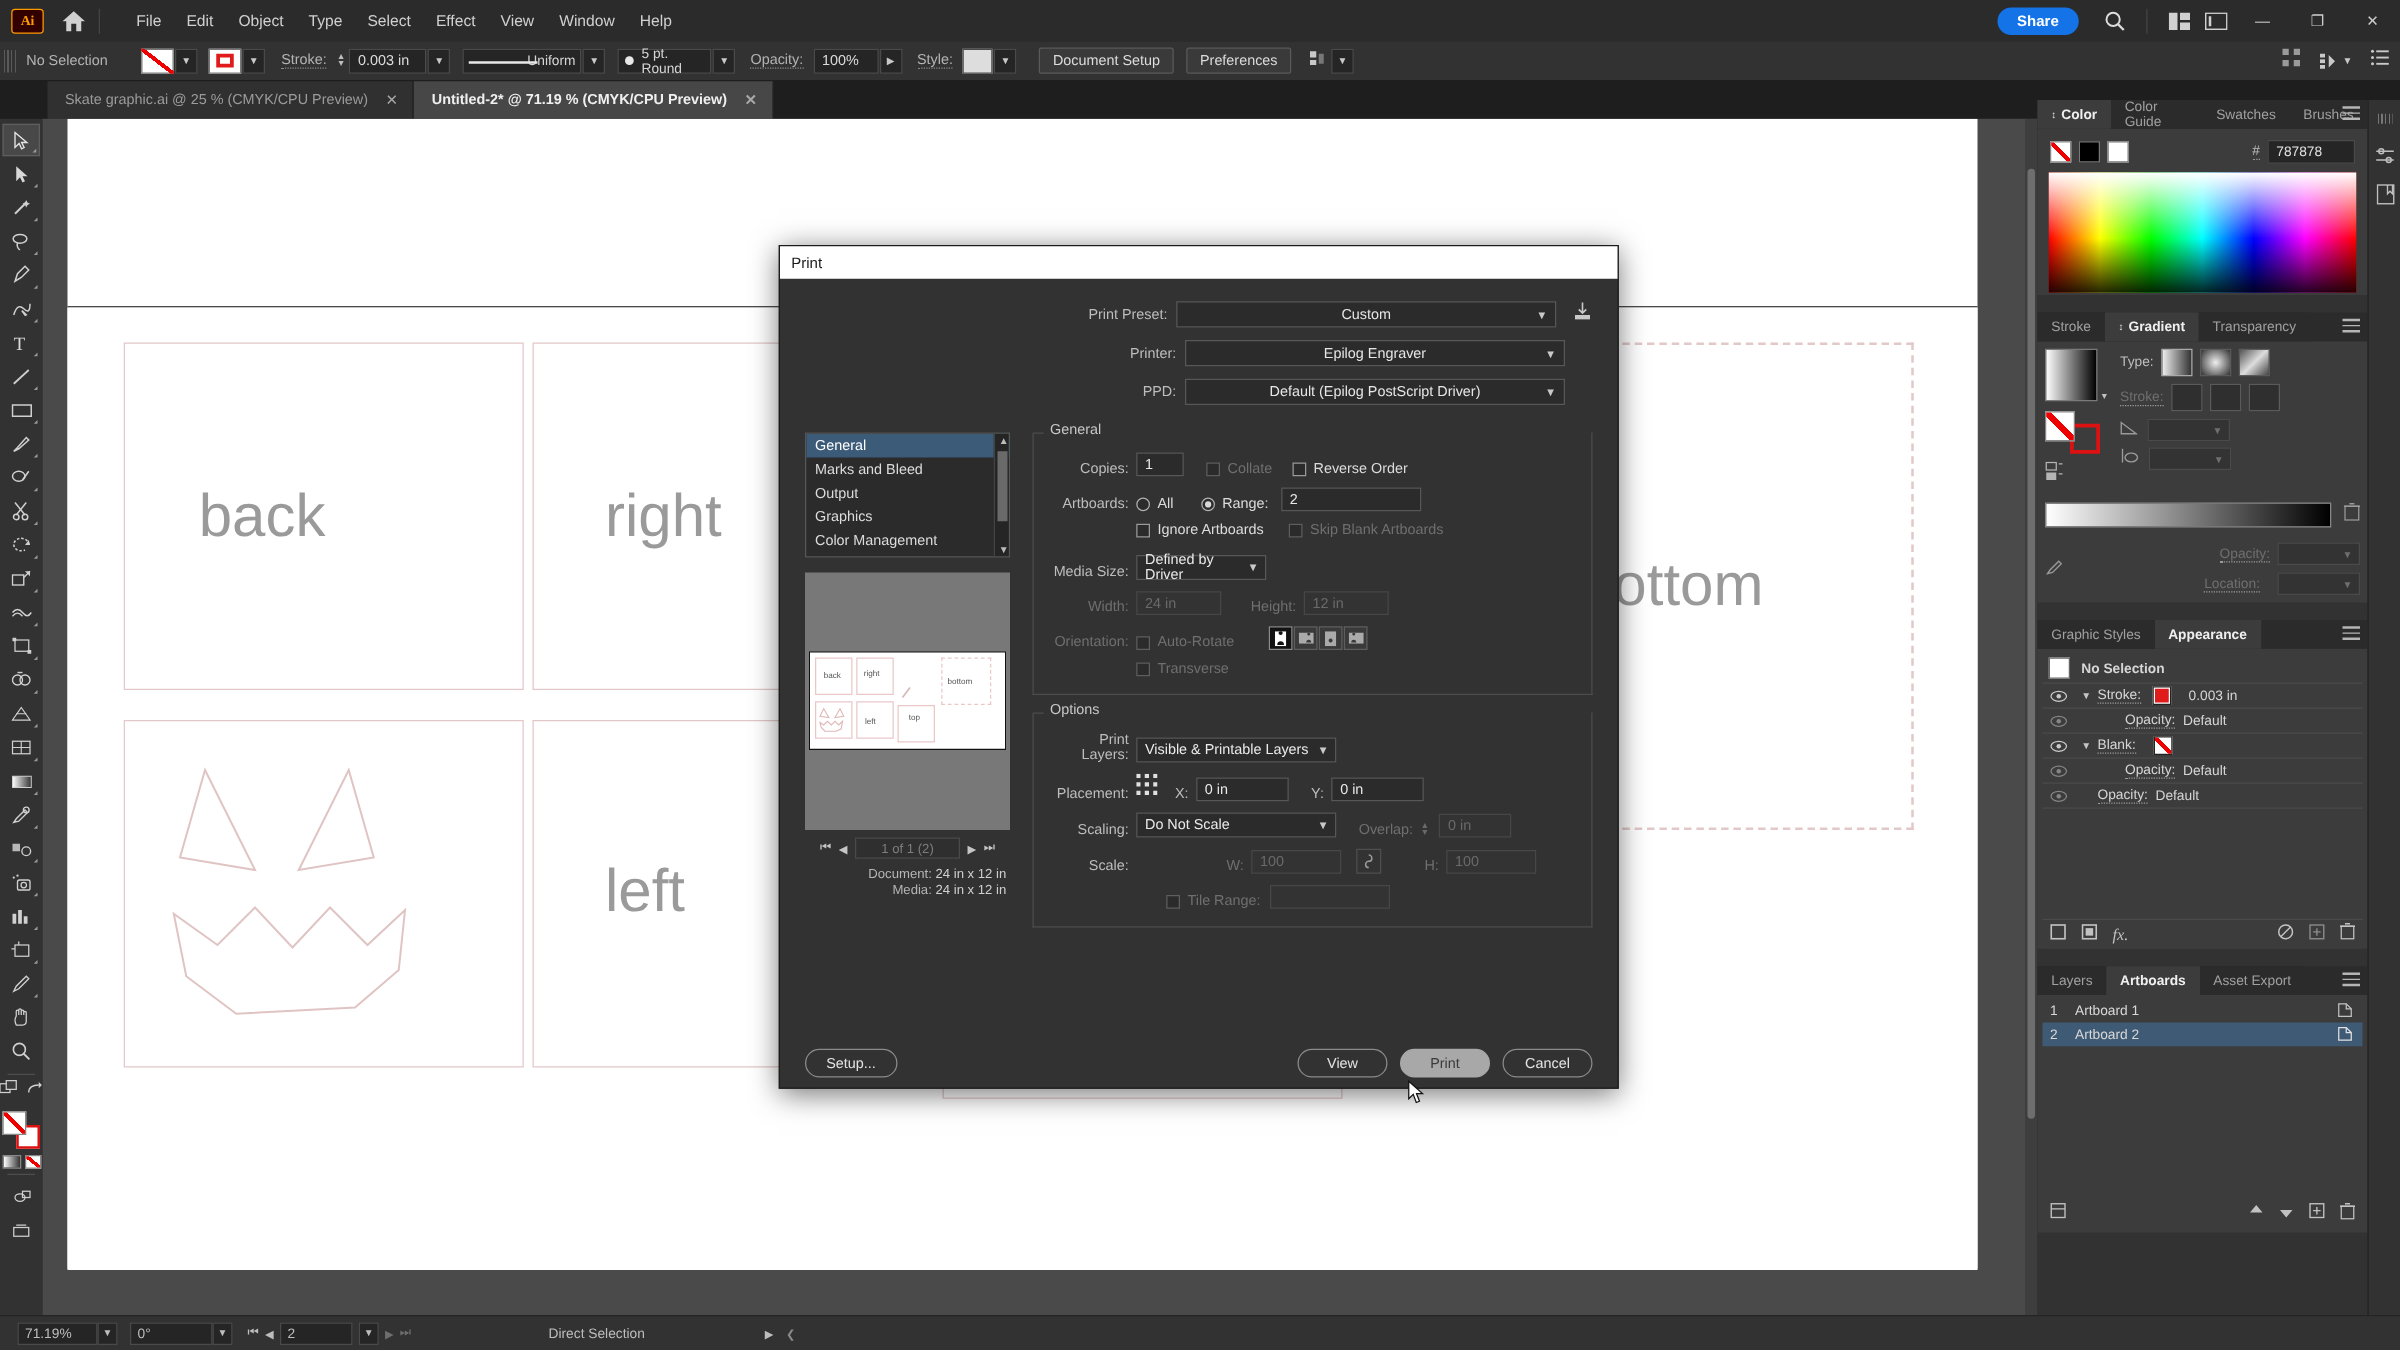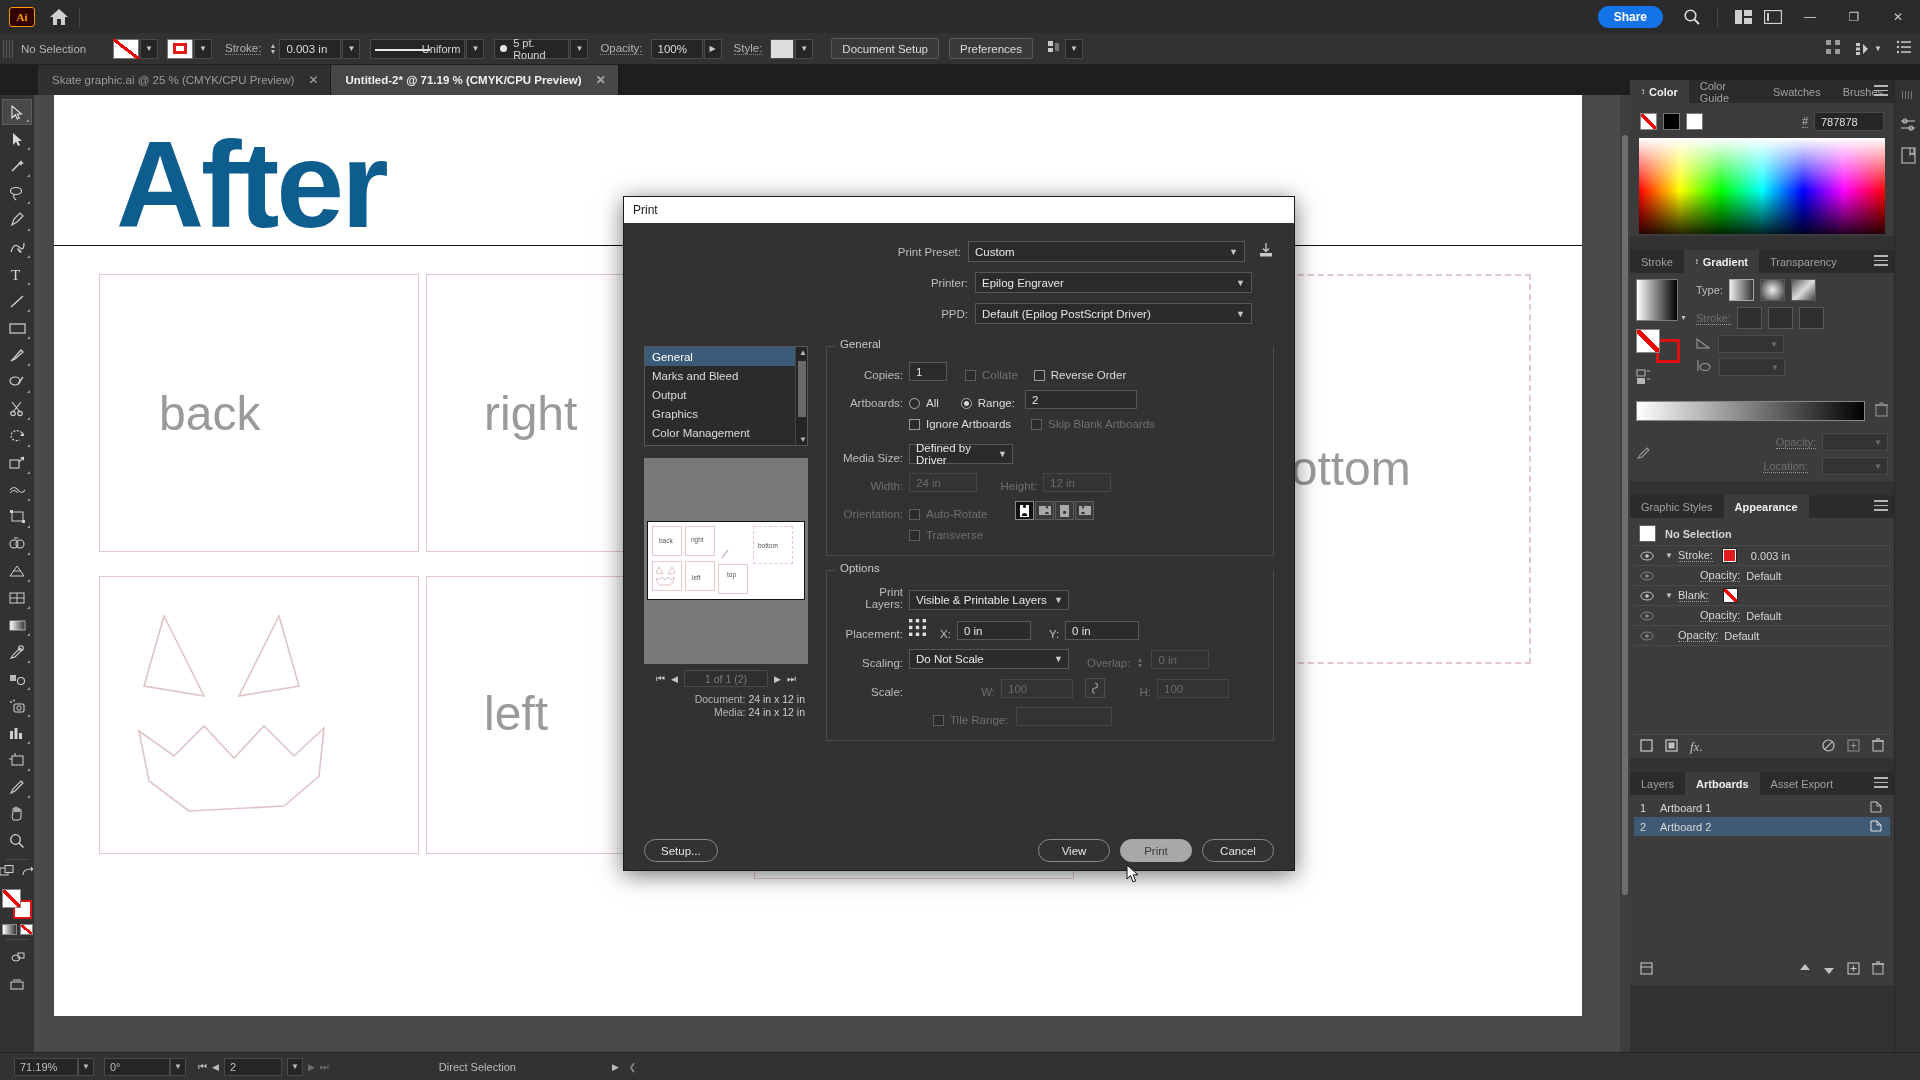--- a/index.html
+++ b/index.html
@@ -222,23 +222,24 @@
     border:1px solid #1b1b1b;
   }
   .dlg-title {
     height:26px; background:#fff; color:#1a1a1a; font-size:12px;
     display:flex; align-items:center; padding-left:9px; font-weight:normal;
   }
   .dlg-top { padding:18px 20px 6px; }
   .drow { display:flex; align-items:center; justify-content:flex-end; margin-bottom:10px; gap:7px; }
   .dlabel { font-size:11.5px; color:#bdbdbd; }
   .dselect {
-    width:277px; height:21px; background:#2b2b2b; border:1px solid #575757;
+    width:304px; height:21px; background:#2b2b2b; border:1px solid #575757;
     display:flex; align-items:center; padding:0 6px; font-size:11.5px; color:#e6e6e6;
     position:relative;
+    justify-content:center;
   }
   .dselect .cv { position:absolute; right:6px; font-size:9px; color:#c9c9c9; }
   .dlg-main { display:flex; padding:0 20px; }
   .lb {
     width:164px; height:100px; background:#2b2b2b; border:1px solid #575757;
     overflow:hidden; position:relative;
   }
   .lb-item { height:19px; font-size:11.5px; padding-left:7px; display:flex; align-items:center; color:#dcdcdc; }
   .lb-item.sel { background:#3c5b78; color:#fff; }
   .lb-sb { position:absolute; right:0; top:0; width:12px; bottom:0; background:#252525; border-left:1px solid #444;}
@@ -299,20 +300,31 @@
 <div class="app">
 
   <div class="menubar">
     <div class="ai-logo">Ai</div>
     <div class="home-icon">
       <svg width="20" height="18" viewBox="0 0 20 18">
           <path d="M10 1 L19 9 L16 9 L16 17 L12 17 L12 11 L8 11 L8 17 L4 17 L4 9 L1 9 Z" fill="#d0d0d0"></path>
         </svg>
     </div>
     <div class="menu-div"></div>
+    <div class="menu-items">
+      <div class="menu-item">File</div>
+      <div class="menu-item">Edit</div>
+      <div class="menu-item">Object</div>
+      <div class="menu-item">Type</div>
+      <div class="menu-item">Select</div>
+      <div class="menu-item">Effect</div>
+      <div class="menu-item">View</div>
+      <div class="menu-item">Window</div>
+      <div class="menu-item">Help</div>
+    </div>
     <div class="mb-right">
       <div class="share-btn">Share</div>
       <div class="mb-icon">
         <svg width="18" height="18" viewBox="0 0 18 18">
             <circle cx="7.5" cy="7.5" r="5.3" fill="none" stroke="#dcdcdc" stroke-width="1.6"></circle>
             <line x1="11.5" y1="11.5" x2="16" y2="16" stroke="#dcdcdc" stroke-width="1.8"></line>
           </svg>
       </div>
       <div class="menu-div"></div>
       <div class="mb-icon">
@@ -642,21 +654,20 @@
     <div class="tool noarrow">
       <svg width="15" height="11" viewBox="0 0 15 11">
           <rect x="1" y="3" width="12" height="7" fill="none" stroke="#d0d0d0" stroke-width="1"></rect>
           <line x1="3" y1="1" x2="11" y2="1" stroke="#d0d0d0" stroke-width="1"></line>
         </svg>
     </div>
   </div>
 
   <div class="canvas-area">
     <div class="artwork">
-      <div class="after-text">After</div>
       <div class="board-line"></div>
       <div class="board">
 
         <div class="panel-outline" style="left:45px;top:28px;width:320px;height:278px"></div>
         <div class="panel-outline" style="left:372px;top:28px;width:320px;height:278px"></div>
         <div class="panel-outline" style="left:1155px;top:28px;width:322px;height:390px;border-style:dashed;border-width:2px"></div>
 
         <div class="panel-outline" style="left:45px;top:330px;width:320px;height:278px"></div>
         <div class="panel-outline" style="left:372px;top:330px;width:320px;height:278px"></div>
         <div class="panel-outline" style="left:700px;top:355px;width:320px;height:278px"></div>

